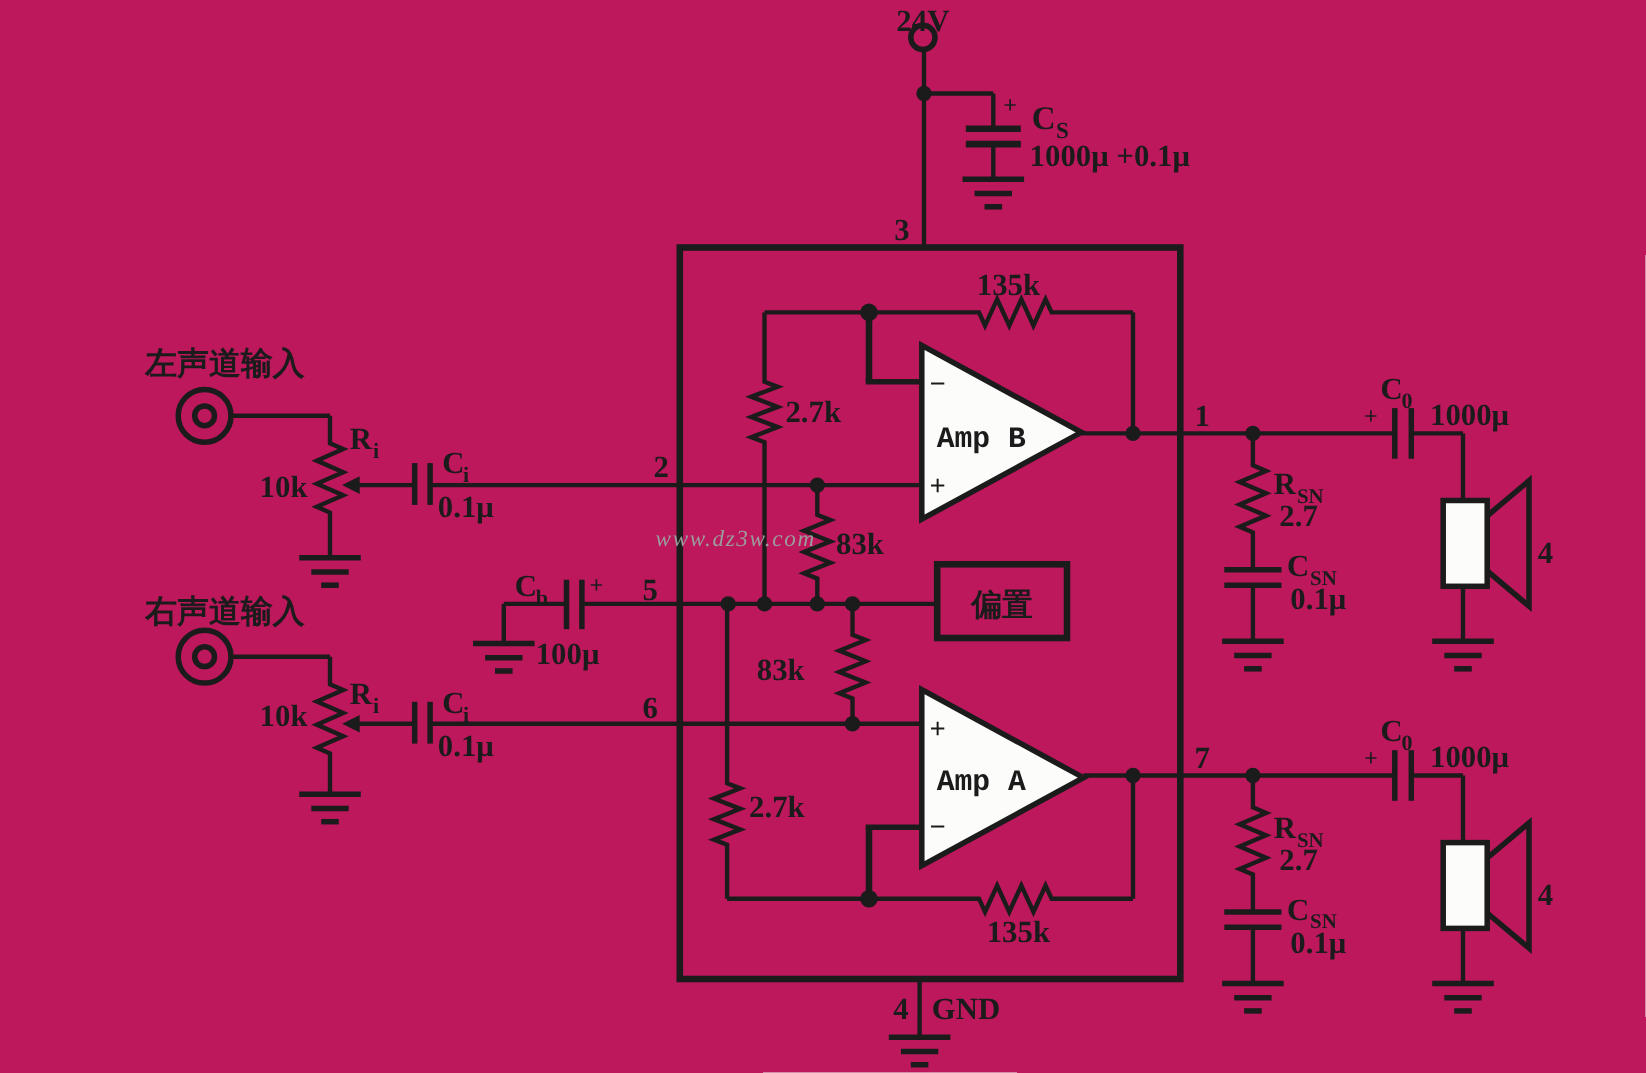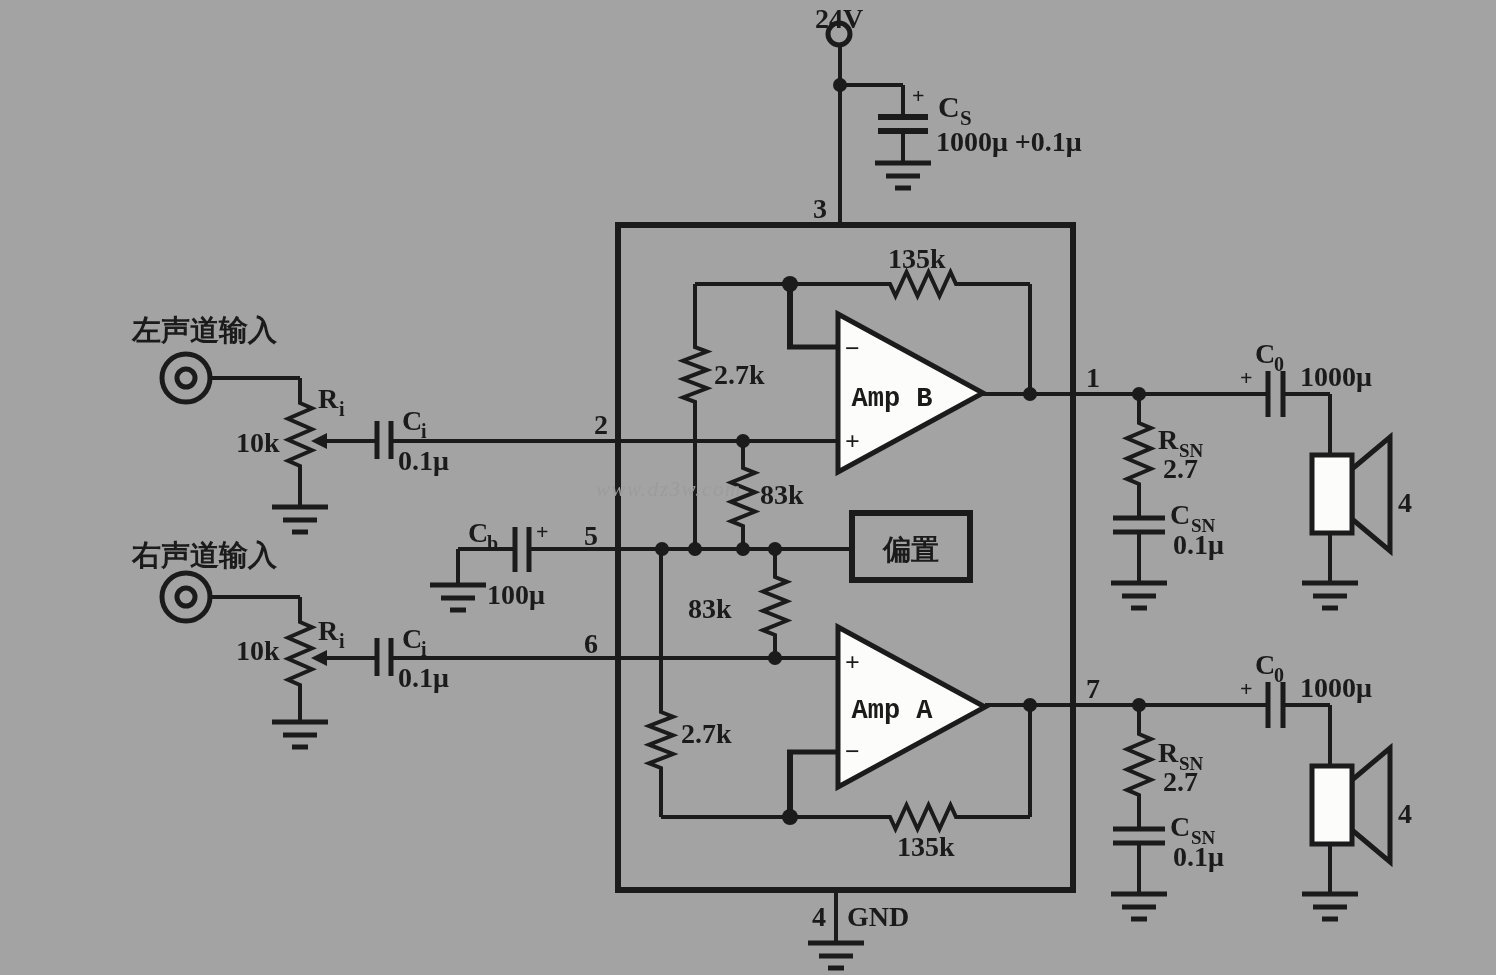--- a/index.html
+++ b/index.html
@@ -1,16 +1,16 @@
 <!DOCTYPE html>
 <html><head>
 <meta charset="utf-8">
 <style>
   html,body{margin:0;padding:0;background:#e8e8e8;}
-  #stage{position:relative;width:1496px;height:975px;background:#a3a3a3;overflow:hidden;
+  #stage{position:relative;width:1496px;height:975px;background:#be185d;overflow:hidden;
          font-family:"Liberation Serif",serif;}
   svg{position:absolute;left:0;top:0;}
   .w4{stroke:#1b1b1b;stroke-width:4;fill:none;}
   .w5{stroke:#1b1b1b;stroke-width:5;fill:none;}
   .w6{stroke:#1b1b1b;stroke-width:6;fill:none;}
   .res{stroke:#1b1b1b;stroke-width:4;fill:none;stroke-linejoin:miter;}
   .dot{fill:#1b1b1b;stroke:none;}
   .gndl{stroke:#1b1b1b;stroke-width:5;}
   .fillb{fill:#1b1b1b;stroke:none;}
   .boxfill{fill:#fcfcfa;}

